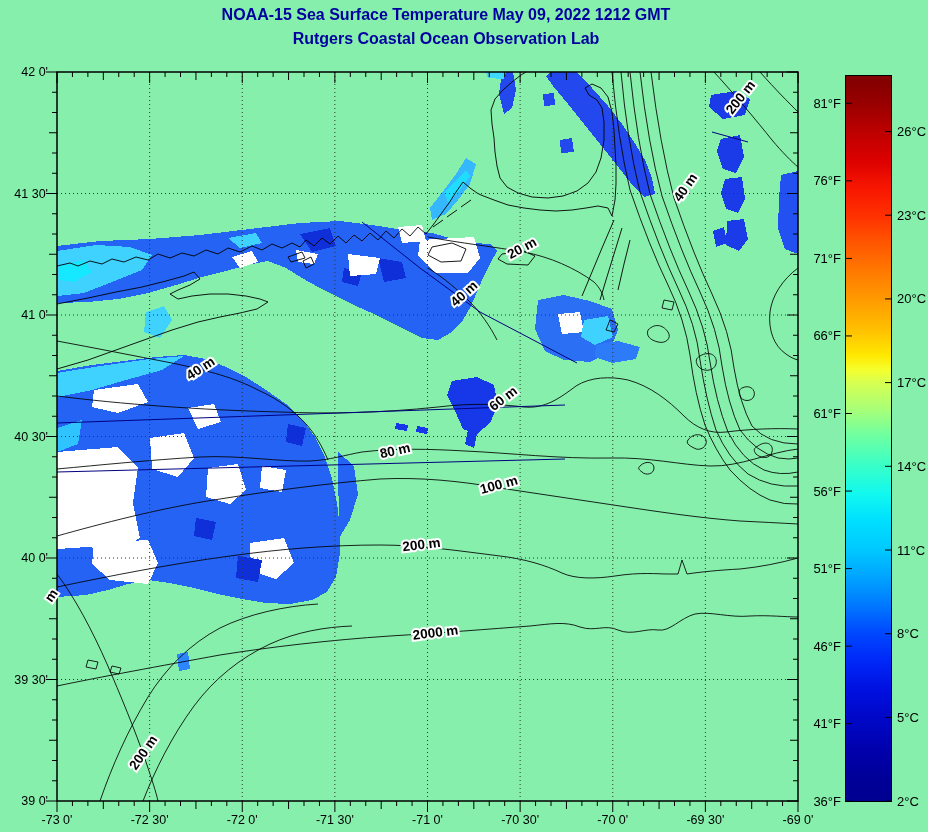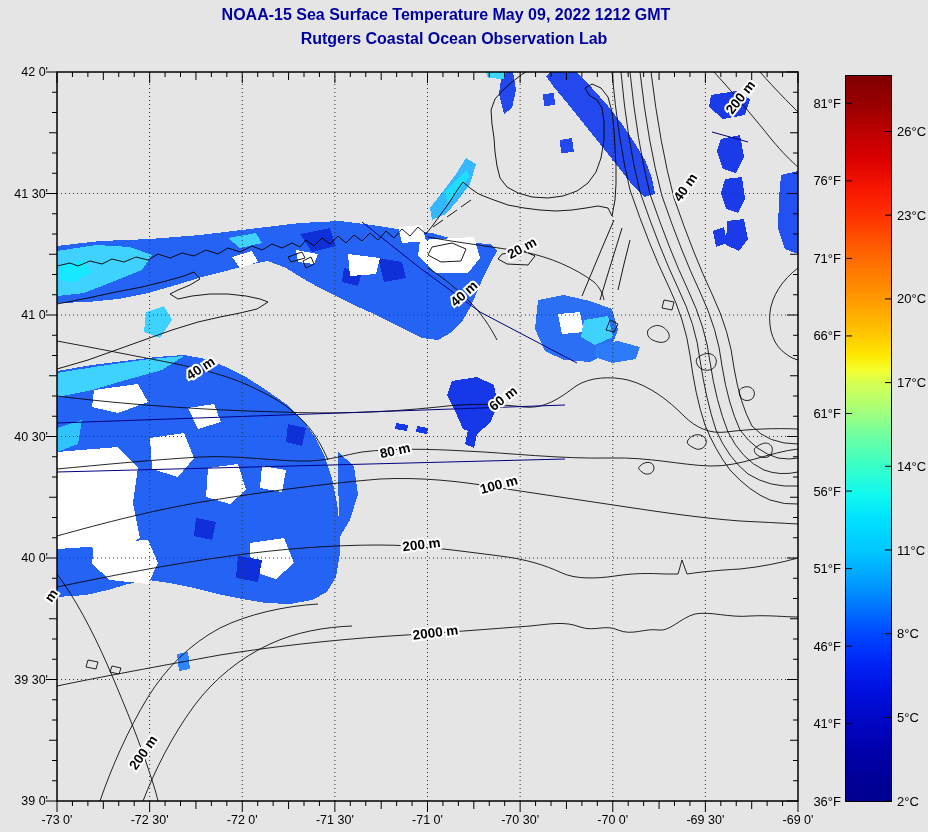--- a/index.html
+++ b/index.html
@@ -1,20 +1,20 @@
 <!DOCTYPE html>
 <html><head>
 <meta charset="utf-8">
 <style>
   html,body{margin:0;padding:0;background:#fff;}
-  #stage{position:relative;width:928px;height:832px;background:#e5e5e5;overflow:hidden;
+  #stage{position:relative;width:928px;height:832px;background:#86efac;overflow:hidden;
          font-family:"Liberation Sans",sans-serif;}
   .ttl{position:absolute;left:0;top:6px;width:892px;text-align:center;
        font-size:16px;font-weight:bold;color:#0000A0;}
-  .sub{position:absolute;left:8px;top:30px;width:892px;text-align:center;
+  .sub{position:absolute;left:0;top:30px;width:892px;text-align:center;
        font-size:16px;font-weight:bold;color:#0000A0;}
   #cbar{position:absolute;left:845px;top:75px;width:45px;height:725px;border:1px solid #000;
     background:linear-gradient(to bottom,
       #800000 0%,#980000 3.7%,#BC0000 7.6%,#DC0000 11.6%,#F81800 15.7%,#FF3000 19.2%,
       #FF5200 22.6%,#FF7800 26.8%,#FF9800 30.6%,#FFC000 35%,#FFE800 38.5%,#F4FF2E 40.6%,
       #D8FF50 42.2%,#A8FF78 46%,#70FFA0 49.5%,#38FFC8 53.8%,#10F8F0 57.8%,#00E0FF 61.2%,
       #00C8FF 65.4%,#00A0FF 69.5%,#0070FF 73.7%,#0048FF 76.8%,#0028F8 80.6%,#0010E0 84.7%,
       #0008C8 88.4%,#0000AC 93%,#000098 97%,#000090 100%);}
   svg{position:absolute;left:0;top:0;}
   svg text{font-family:"Liberation Sans",sans-serif;}

